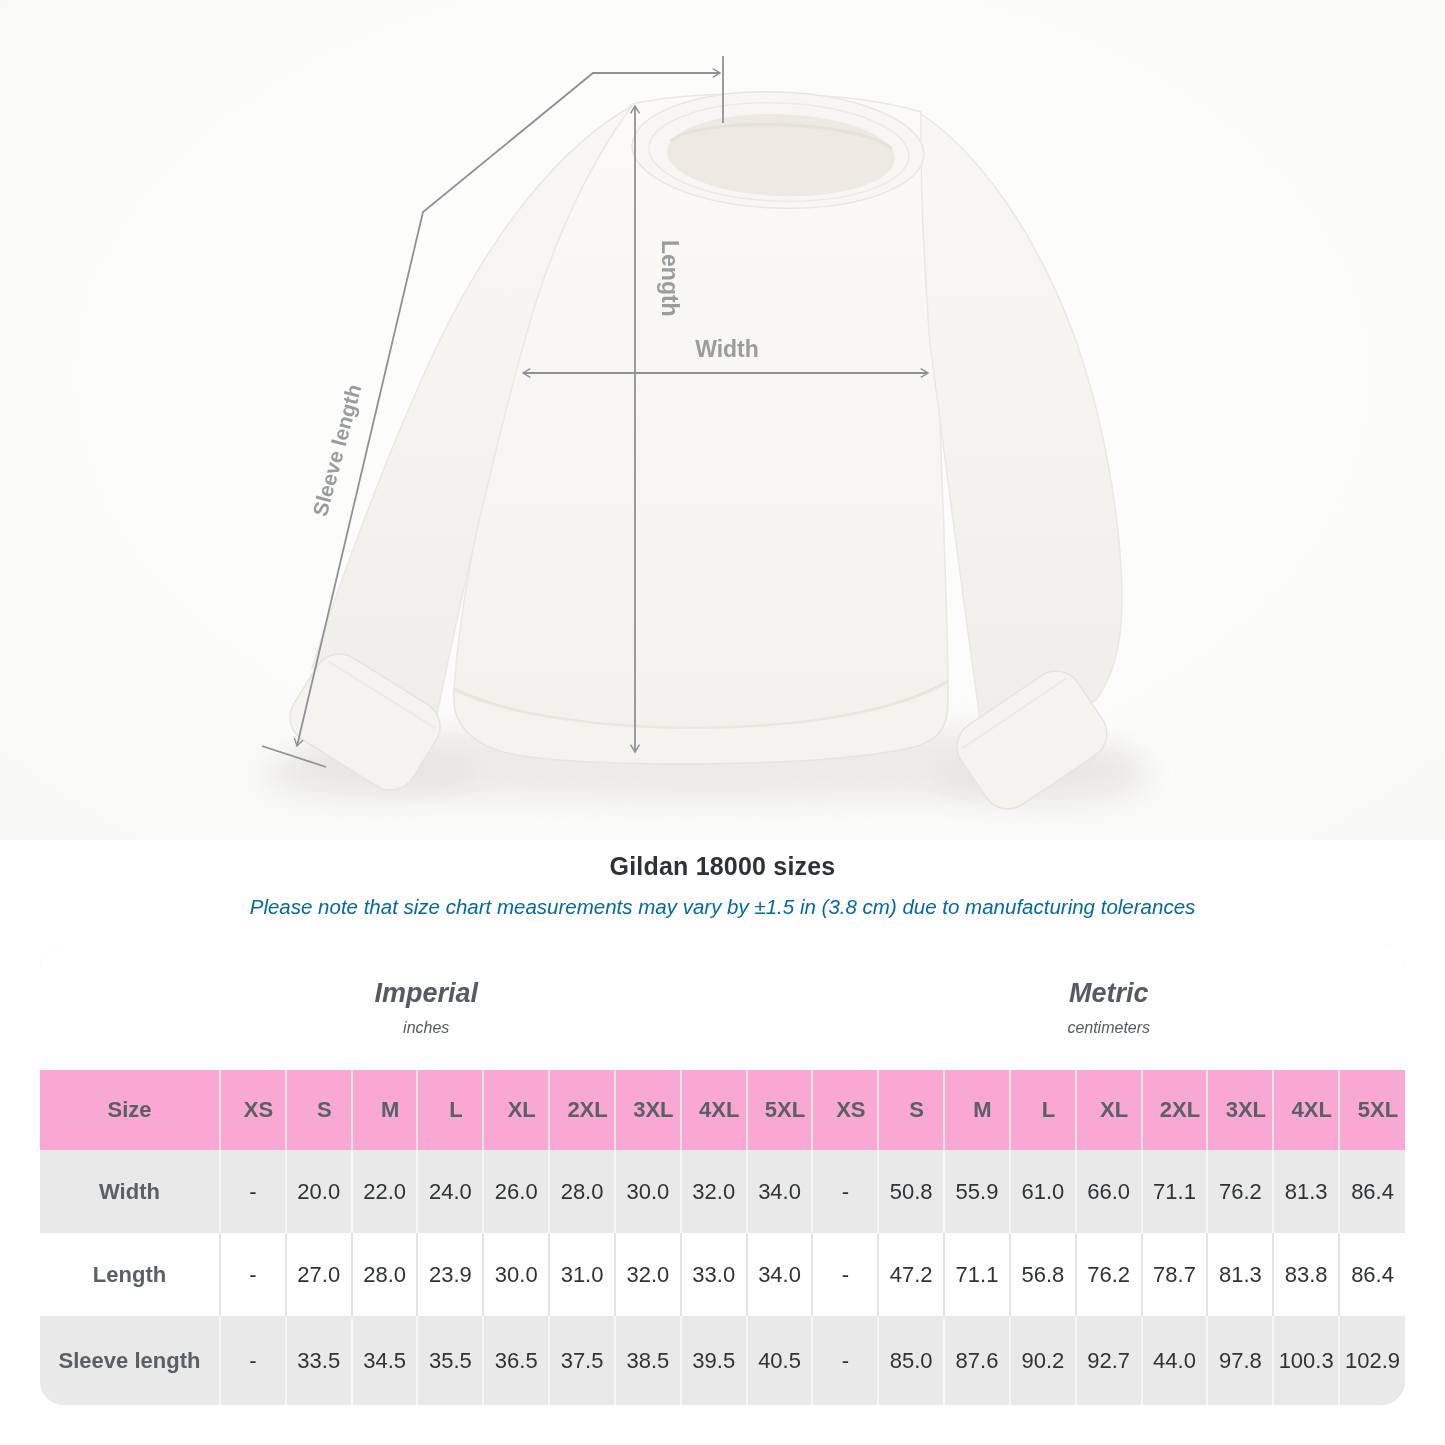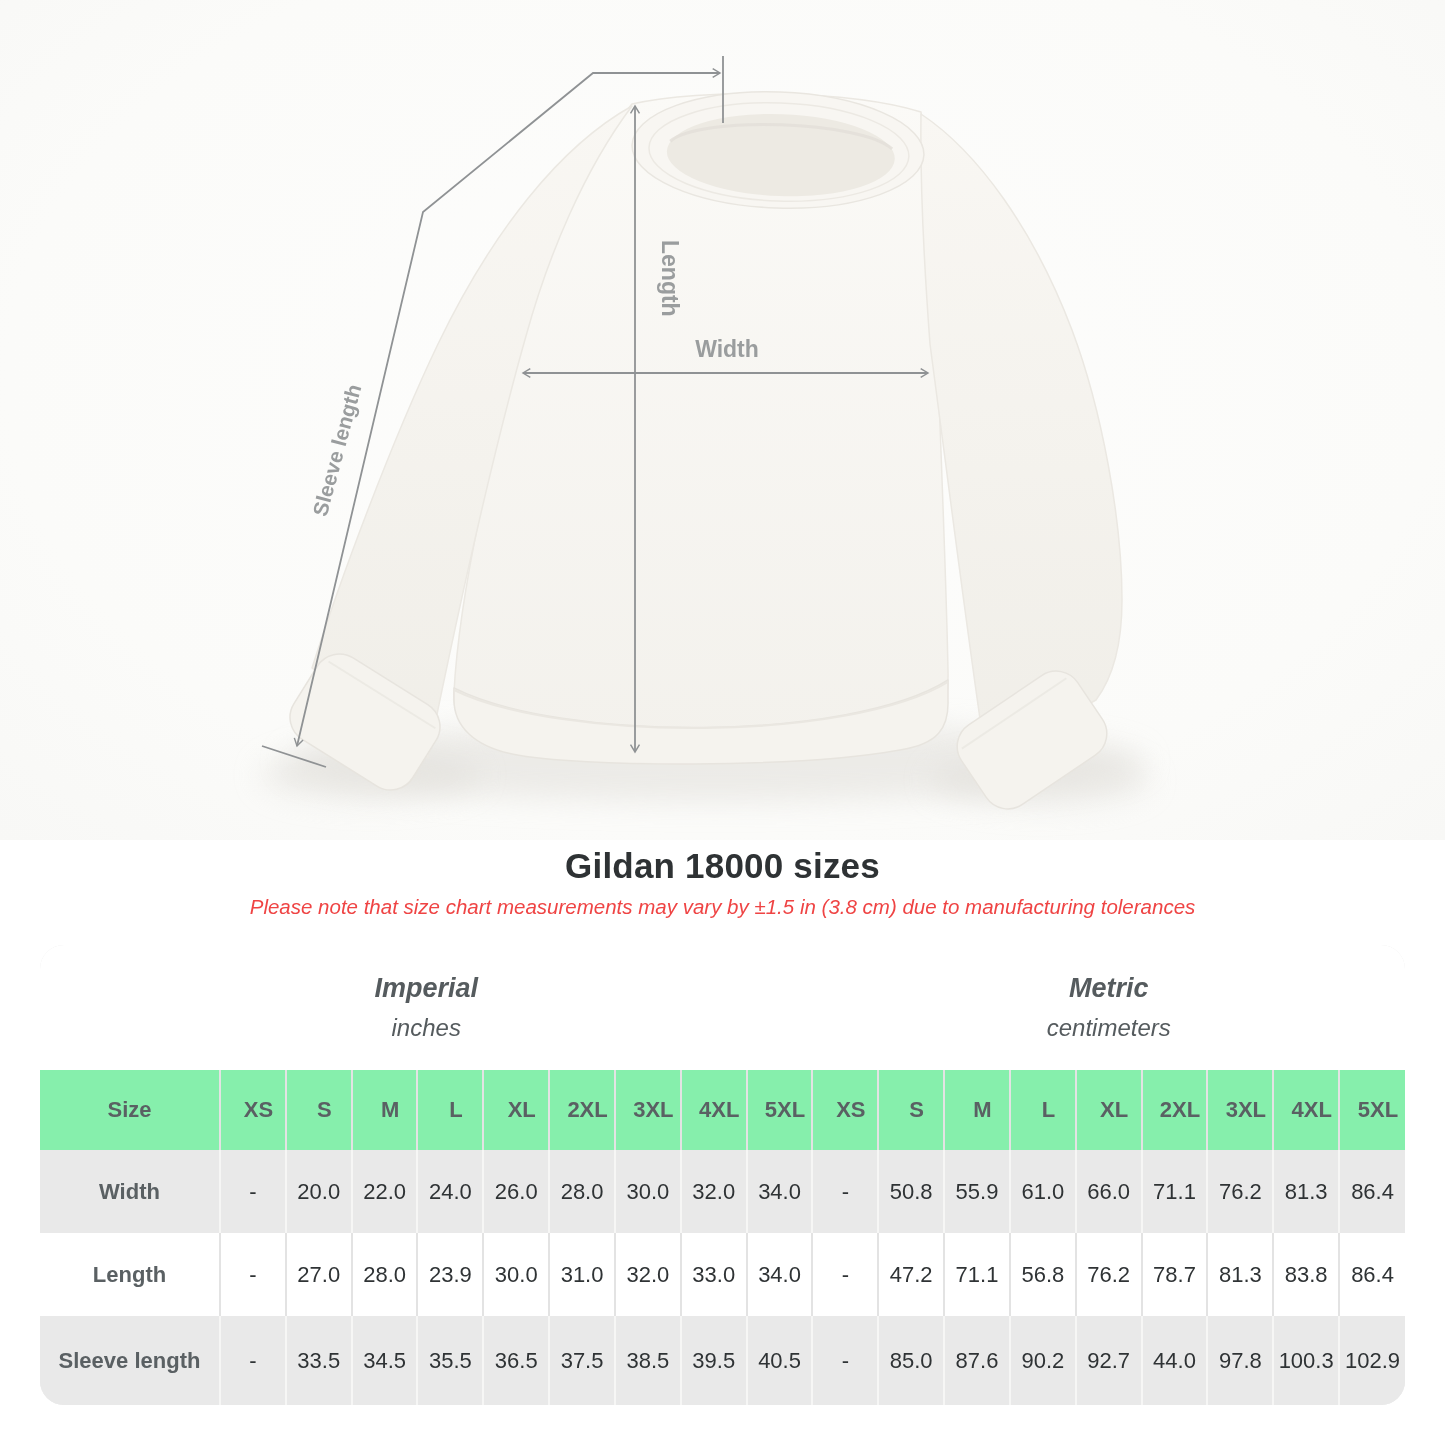--- a/index.html
+++ b/index.html
@@ -15,38 +15,38 @@
     background:radial-gradient(ellipse at 50% 45%, #fdfdfc 0%, #fbfbf9 70%, #f8f8f6 100%);
   }
   .photo-area svg{display:block;}
   .dim-label{
     font-family:"Liberation Sans","DejaVu Sans",sans-serif;
     font-weight:bold;fill:#9a9d9e;
   }
   
   .title-block{position:absolute;left:0;top:846px;width:1445px;text-align:center;}
   .title-block h1{
-    margin:0;font-size:35px;line-height:40px;font-weight:bold;color:#2e3234;letter-spacing:.2px;
+    margin:0;font-size:25px;line-height:40px;font-weight:bold;color:#2e3234;letter-spacing:.2px;
   }
   .title-block .subtitle{
-    margin-top:9px;font-size:20.5px;font-style:italic;color:#ef4444;
+    margin-top:9px;font-size:20.5px;font-style:italic;color:#0369a1;
   }
   
   .size-table{
     position:absolute;left:40px;top:945px;width:1365px;height:460px;
     border-radius:24px;overflow:hidden;background:#e9e9e9;
   }
   table{width:100%;height:100%;border-collapse:collapse;table-layout:fixed;}
   col.c-label{width:180px;}
   th,td{padding:0;text-align:center;vertical-align:middle;font-size:22px;}
   tr.unit-row{height:125px;background:#ffffff;}
   tr.unit-row th{font-weight:normal;}
   .unit-name{font-size:27px;font-weight:bold;font-style:italic;color:#555b5e;}
-  .unit-sub{margin-top:10px;font-size:24px;font-style:italic;color:#555b5e;}
-  tr.size-row{height:80px;background:#86efac;}
+  .unit-sub{margin-top:10px;font-size:16px;font-style:italic;color:#555b5e;}
+  tr.size-row{height:80px;background:#f9a8d4;}
   tr.size-row th{font-weight:bold;color:#5a6063;}
   tr.data-row td{font-weight:normal;color:#2f3335;}
   tr.data-row td.row-label{font-weight:bold;color:#5a6063;}
   tr.r-gray{height:83px;background:#e9e9e9;}
   tr.r-white{height:83px;background:#ffffff;}
   tr.r-gray-last{height:89px;background:#e9e9e9;}
   
   tr.size-row th + th{border-left:2px solid #e3e3e3;padding-left:11px;}
   tr.r-white td + td{border-left:2px solid #e3e3e3;}
   tr.r-gray td + td, tr.r-gray-last td + td{border-left:2px solid #f6f6f5;}

